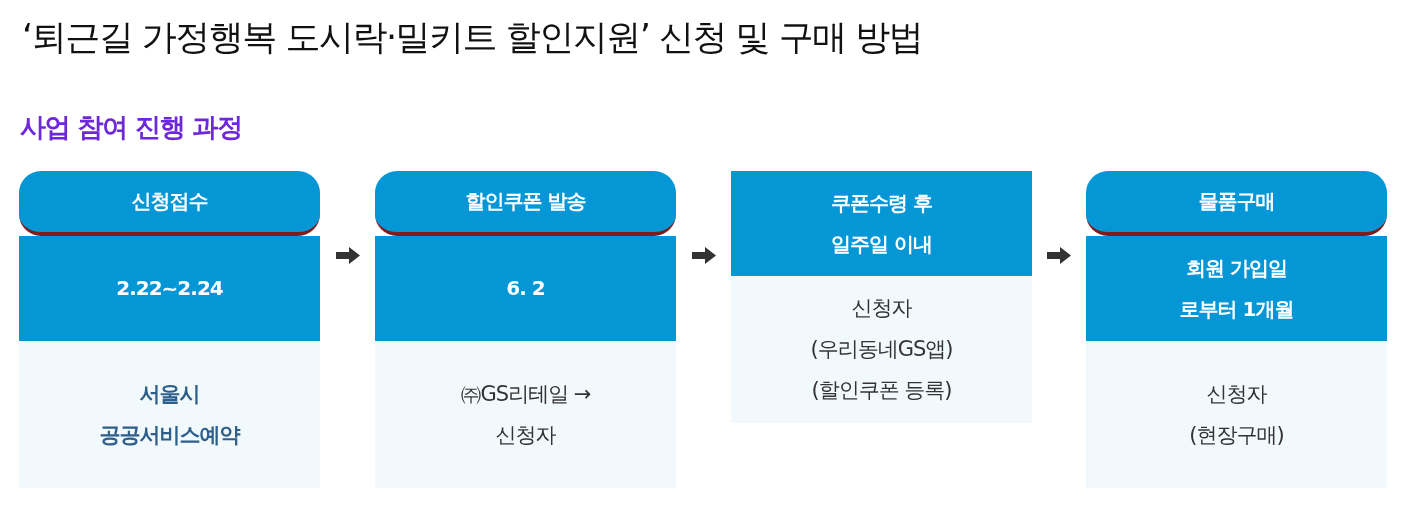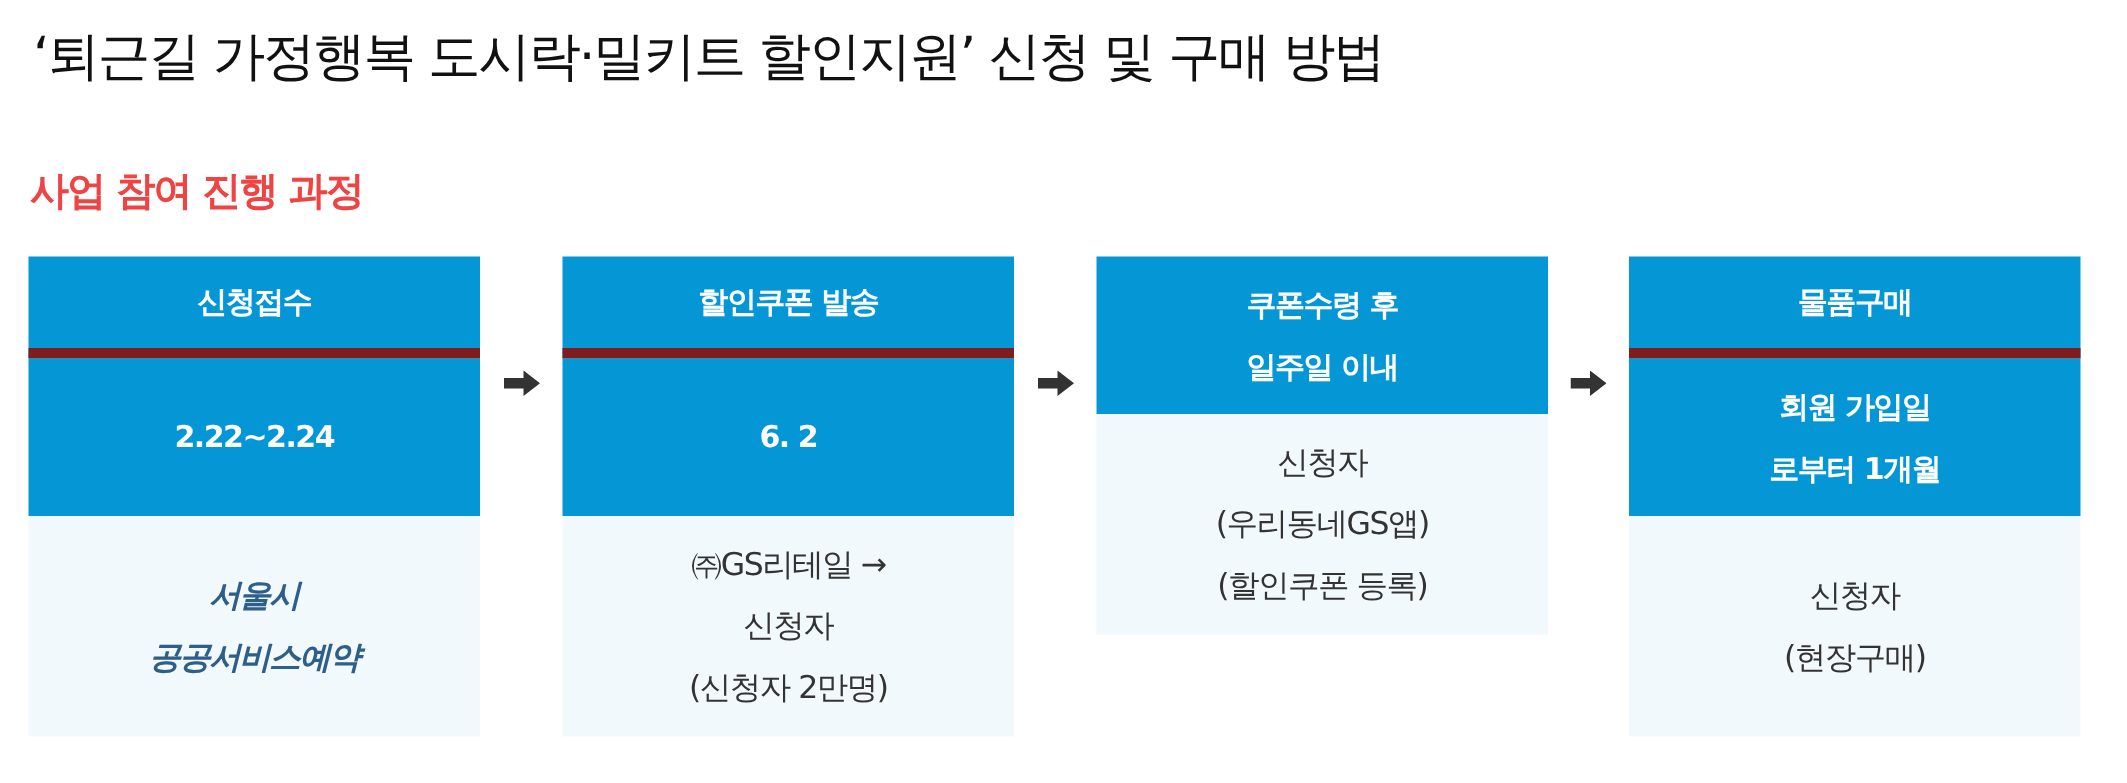--- a/index.html
+++ b/index.html
@@ -6,40 +6,41 @@
   body {
     width: 1418px; height: 522px; background: #ffffff; position: relative; overflow: hidden;
     font-family: "DejaVu Sans", "Liberation Sans", sans-serif; color: #111;
   }
   .title {
     position: absolute; left: 22px; top: 14px; margin: 0;
     font-size: 35px; font-weight: normal; letter-spacing: -1.5px; color: #111; white-space: nowrap;
   }
   .subtitle {
     position: absolute; left: 20px; top: 110px; margin: 0;
-    font-size: 26px; font-weight: bold; letter-spacing: -1.2px; color: #ef4444; white-space: nowrap;
+    font-size: 26px; font-weight: bold; letter-spacing: -1.2px; color: #6d28d9; white-space: nowrap;
   }
   .step {
     position: absolute; top: 171px; width: 301px;
   }
   .step-head {
     background: #0596d6; color: #fff; height: 61px; display: flex; align-items: center; justify-content: center;
     font-size: 20px; font-weight: bold; letter-spacing: -1px;
-    border-bottom: 7px solid #7f1d1d;
+    border-bottom: 4px solid #7f1d1d;
+    border-radius: 22px;
   }
   .step-date {
     background: #0596d6; color: #fff; height: 105px; display: flex; flex-direction: column;
     align-items: center; justify-content: center;
     font-size: 20px; font-weight: bold; letter-spacing: -1px; line-height: 41px; text-align: center;
   }
   .step-body {
     background: #f2f9fd; height: 147px; display: flex; flex-direction: column; align-items: center; justify-content: center;
     font-size: 21px; color: #333; letter-spacing: -1px; line-height: 41px; text-align: center;
   }
-  .step-body.strong { color: #2e5f8a; font-weight: bold; font-style: italic; }
+  .step-body.strong { color: #2e5f8a; font-weight: bold; }
   .arrow {
     position: absolute; top: 247px; width: 24px; height: 17px;
   }
   .line { display: block; white-space: nowrap; }
 </style>
 </head>
 <body>
 
 <h1 class="title">‘퇴근길 가정행복 도시락·밀키트 할인지원’ 신청 및 구매 방법</h1>
 <h2 class="subtitle">사업 참여 진행 과정</h2>
@@ -60,21 +61,20 @@
 </svg>
 
 <div class="step" style="left:375px">
   <div class="step-head">할인쿠폰 발송</div>
   <div class="step-date">
     <span class="line">6. 2</span>
   </div>
   <div class="step-body">
     <span class="line">㈜GS리테일 →</span>
     <span class="line">신청자</span>
-    <span class="line">(신청자 2만명)</span>
   </div>
 </div>
 
 <svg class="arrow" style="left:692px" viewBox="0 0 24 17">
   <polygon points="0,5 13,5 13,0 24,8.5 13,17 13,12 0,12" fill="#333333"></polygon>
 </svg>
 
 <div class="step" style="left:731px">
   <div class="step-date">
     <span class="line">쿠폰수령 후</span>

